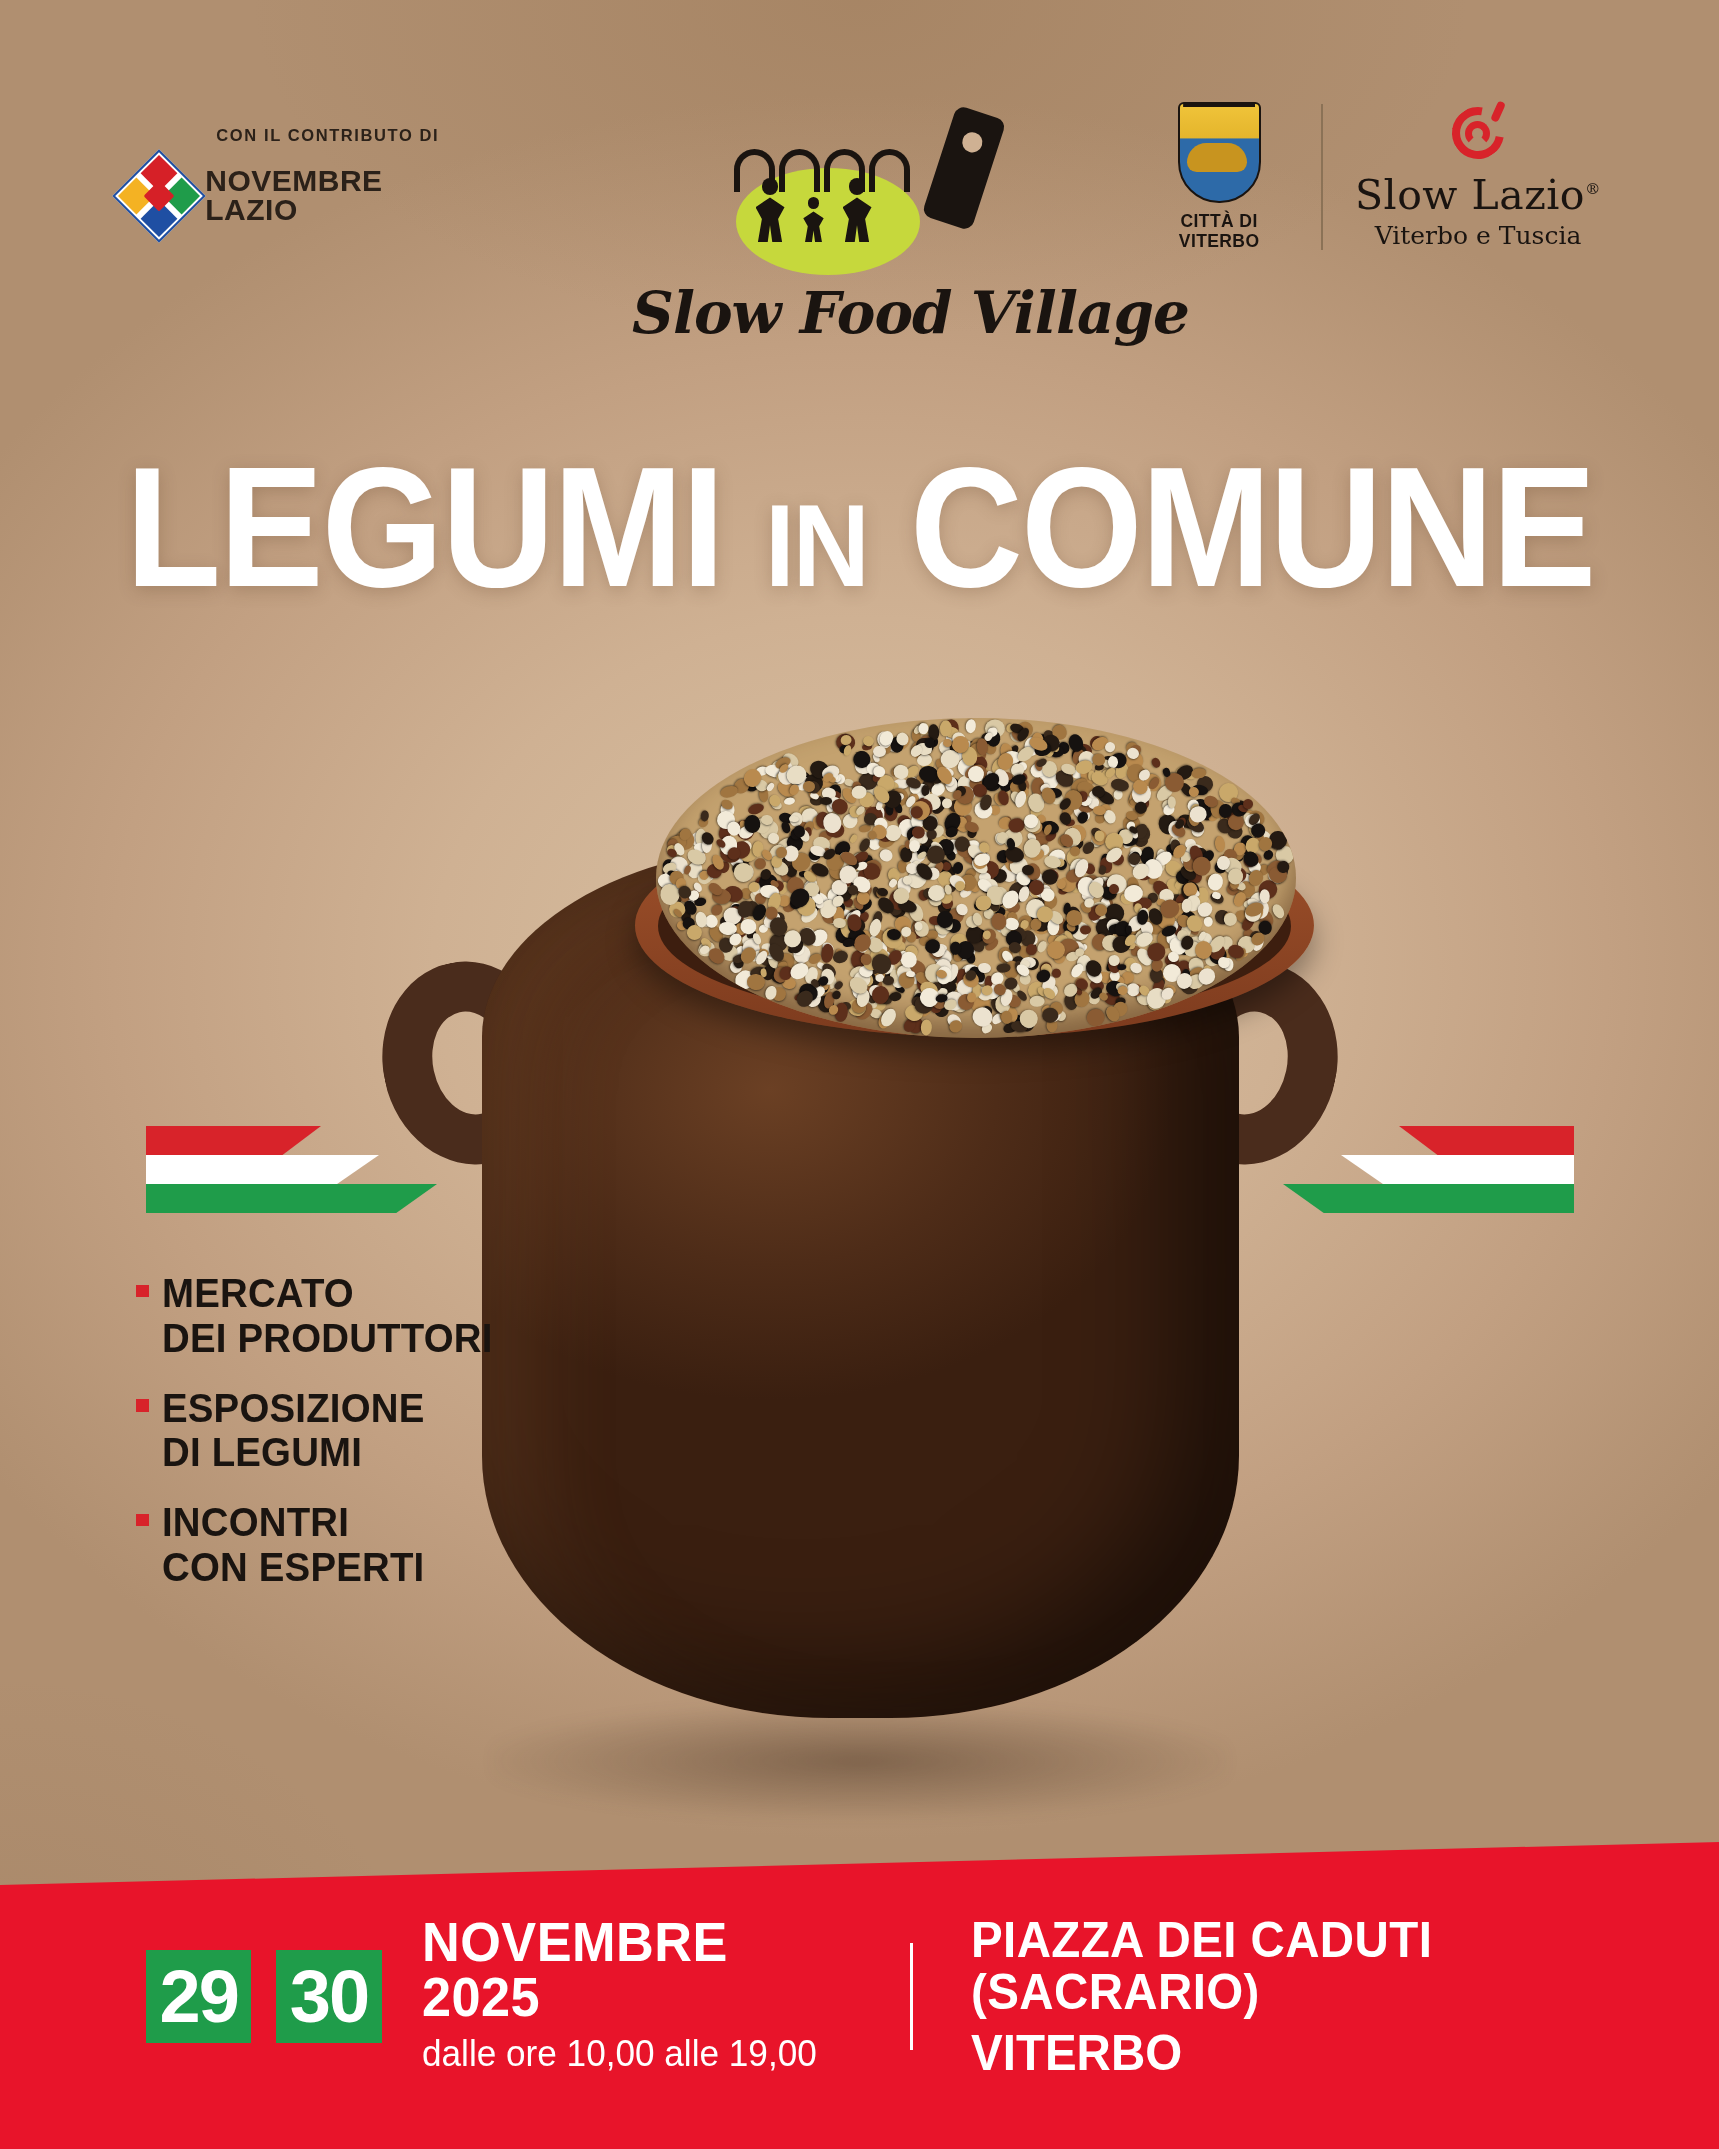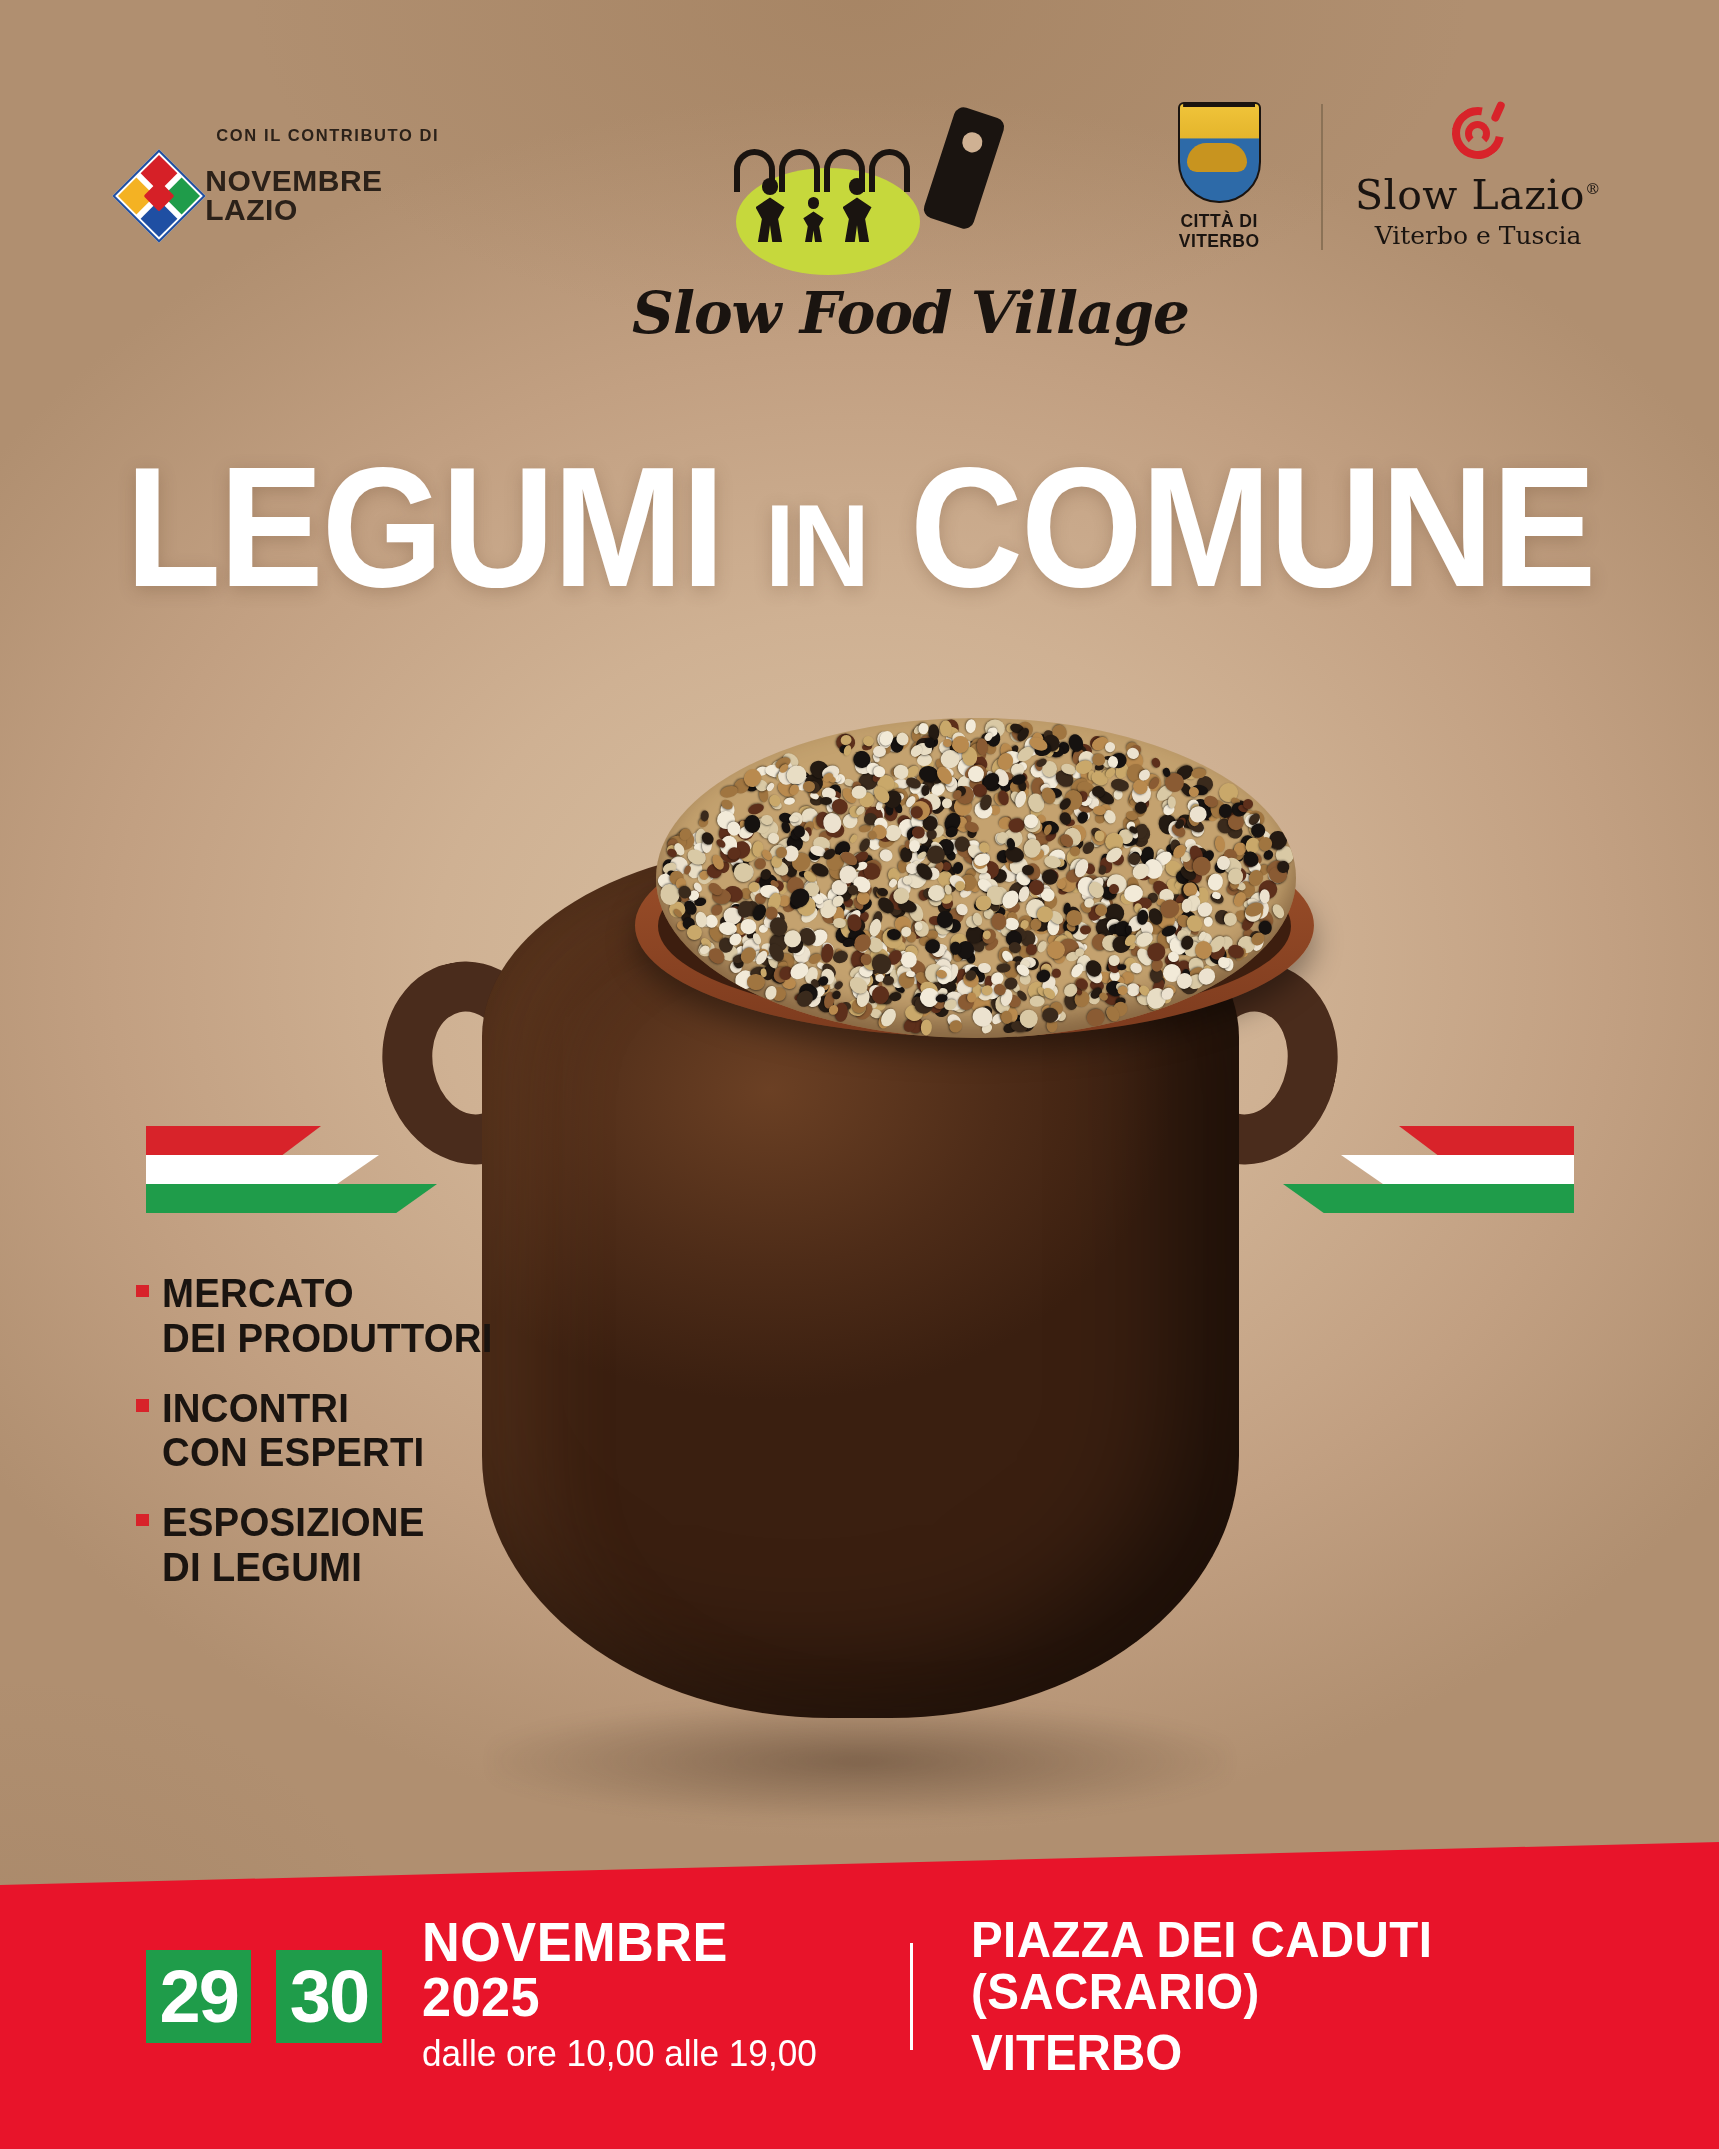--- a/index.html
+++ b/index.html
@@ -2066,27 +2066,27 @@
   </div>
 
   <div class="features left">
     <div class="feature-item">
       <span class="feature-bullet"></span>
       <span class="feature-text">MERCATO
 DEI PRODUTTORI</span>
     </div>
     <div class="feature-item">
       <span class="feature-bullet"></span>
-      <span class="feature-text">INCONTRI
-CON ESPERTI</span>
+      <span class="feature-text">ESPOSIZIONE
+DI LEGUMI</span>
     </div>
     <div class="feature-item">
       <span class="feature-bullet"></span>
-      <span class="feature-text">ESPOSIZIONE
-DI LEGUMI</span>
+      <span class="feature-text">INCONTRI
+CON ESPERTI</span>
     </div>
   </div>
 
 
   <div class="footer"></div>
   <div class="footer-inner">
     <div class="day-box">29</div>
     <div class="day-box">30</div>
     <div class="date-block">
       <div class="date-main">NOVEMBRE 2025</div>

